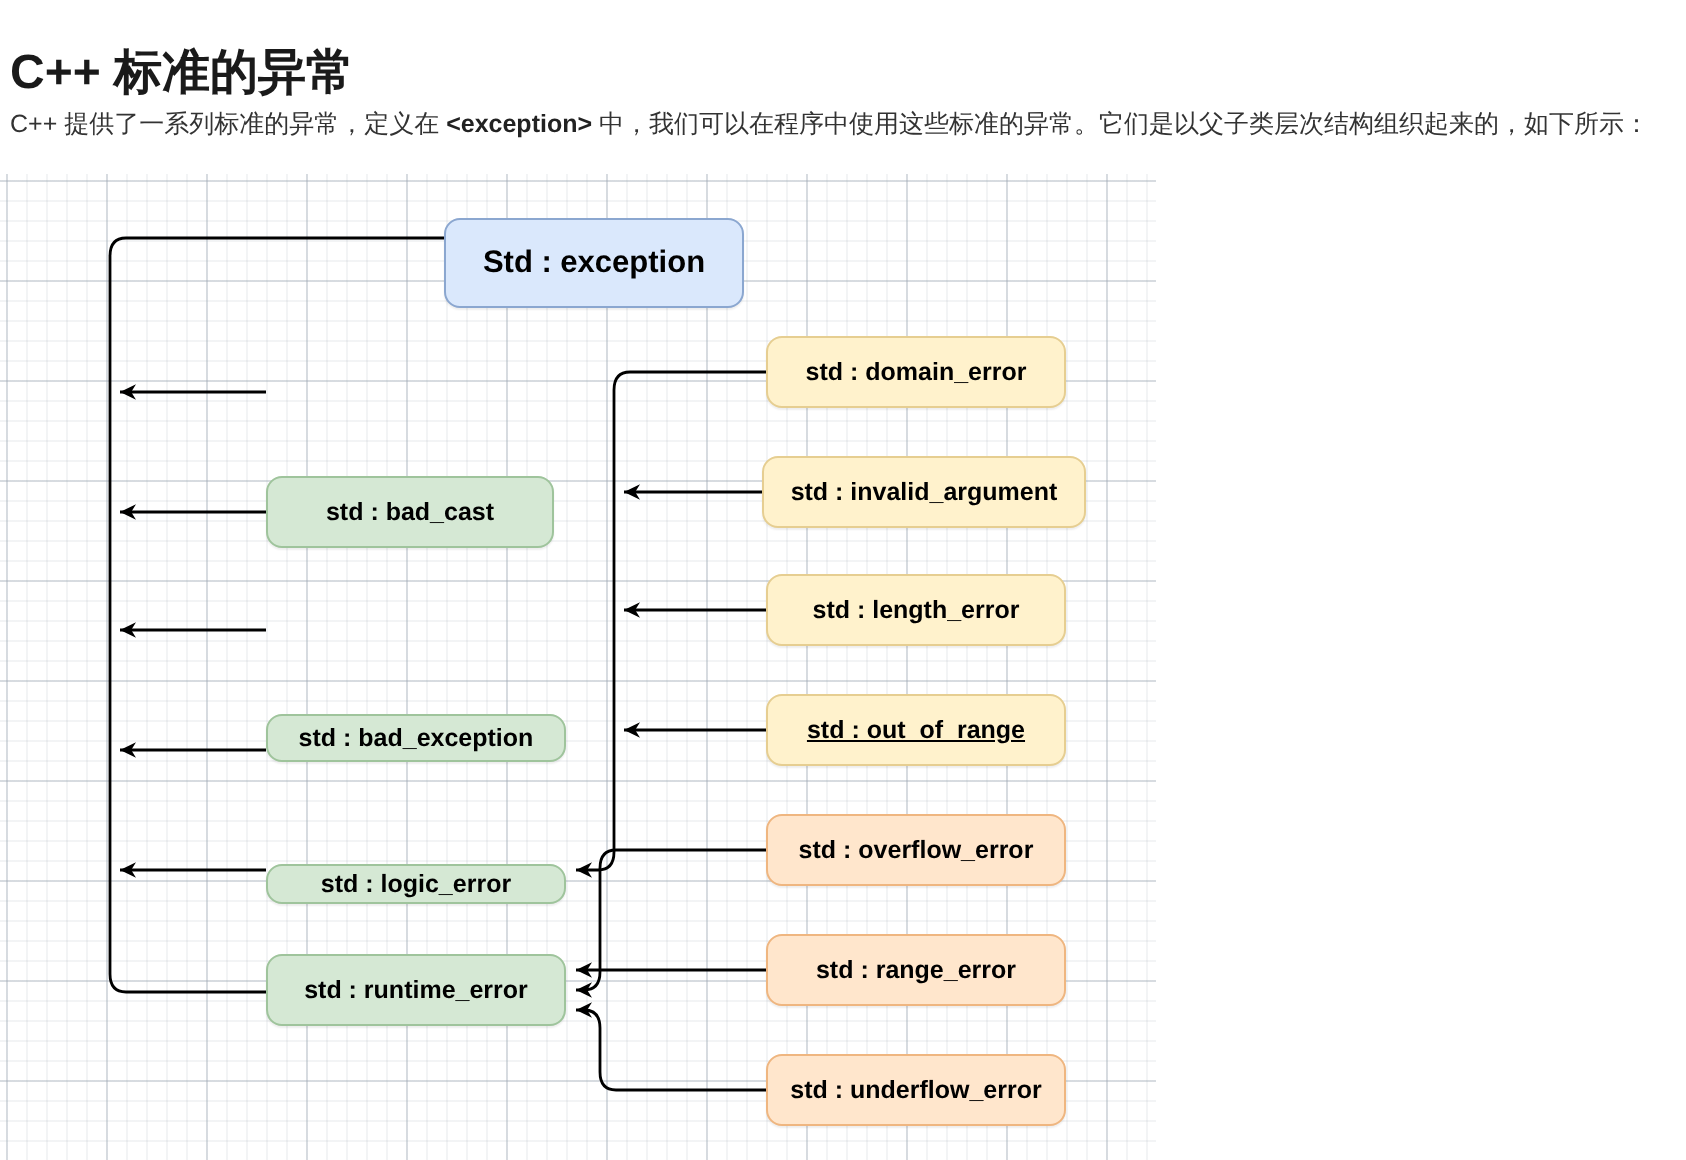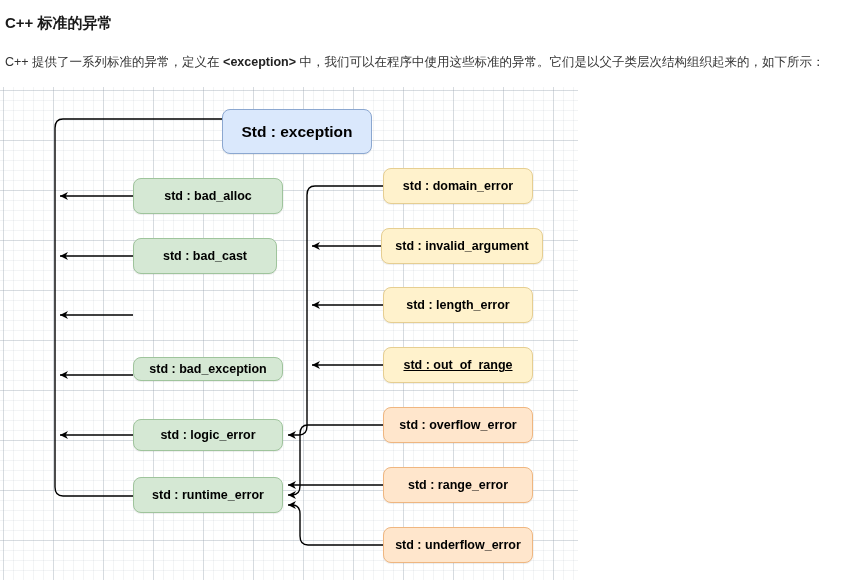--- a/index.html
+++ b/index.html
@@ -13,21 +13,21 @@
   #page {
     position: relative;
     width: 843px; height: 580px;
     background: #ffffff;
   }
 
   
   .article-title {
     position: absolute;
     left: 5px; top: 4px;
-    font-size: 15px;
+    font-size: 24px;
     font-weight: bold;
     color: #1a1a1a;
     letter-spacing: 0px;
     white-space: nowrap;
   }
   .article-para {
     position: absolute;
     left: 5px; top: 39px;
     width: 835px;
     font-size: 12.5px;
@@ -132,24 +132,23 @@
         <path d="M383,278 L312,278" marker-end="url(#ah)"></path>
 
         <path d="M383,338 L308,338 Q300,338 300,347 L300,399 Q300,408 292,408 L288,408" marker-end="url(#ah)"></path>
         <path d="M383,398 L288,398" marker-end="url(#ah)"></path>
         <path d="M383,458 L308,458 Q300,458 300,449 L300,427 Q300,418 292,418 L288,418" marker-end="url(#ah)"></path>
       </g>
     </svg>
 
     <div class="node root" style="left:222px; top:10px; width:150px; height:45px;">Std : exception</div>
 
-    <div class="node green" style="left:133px; top:91px; width:150px; height:36px;">std : bad_alloc</div>
     <div class="node green" style="left:133px; top:151px; width:144px; height:36px;">std : bad_cast</div>
     <div class="node green" style="left:133px; top:270px; width:150px; height:24px;">std : bad_exception</div>
-    <div class="node green" style="left:133px; top:332px; width:150px; height:32px;">std : logic_error</div>
+    <div class="node green" style="left:133px; top:345px; width:150px; height:20px;">std : logic_error</div>
     <div class="node green" style="left:133px; top:390px; width:150px; height:36px;">std : runtime_error</div>
 
     <div class="node yellow" style="left:383px; top:81px; width:150px; height:36px;">std : domain_error</div>
     <div class="node yellow" style="left:381px; top:141px; width:162px; height:36px;">std : invalid_argument</div>
     <div class="node yellow" style="left:383px; top:200px; width:150px; height:36px;">std : length_error</div>
     <div class="node yellow" style="left:383px; top:260px; width:150px; height:36px;text-decoration:underline;">std : out_of_range</div>
 
     <div class="node orange" style="left:383px; top:320px; width:150px; height:36px;">std : overflow_error</div>
     <div class="node orange" style="left:383px; top:380px; width:150px; height:36px;">std : range_error</div>
     <div class="node orange" style="left:383px; top:440px; width:150px; height:36px;">std : underflow_error</div>

